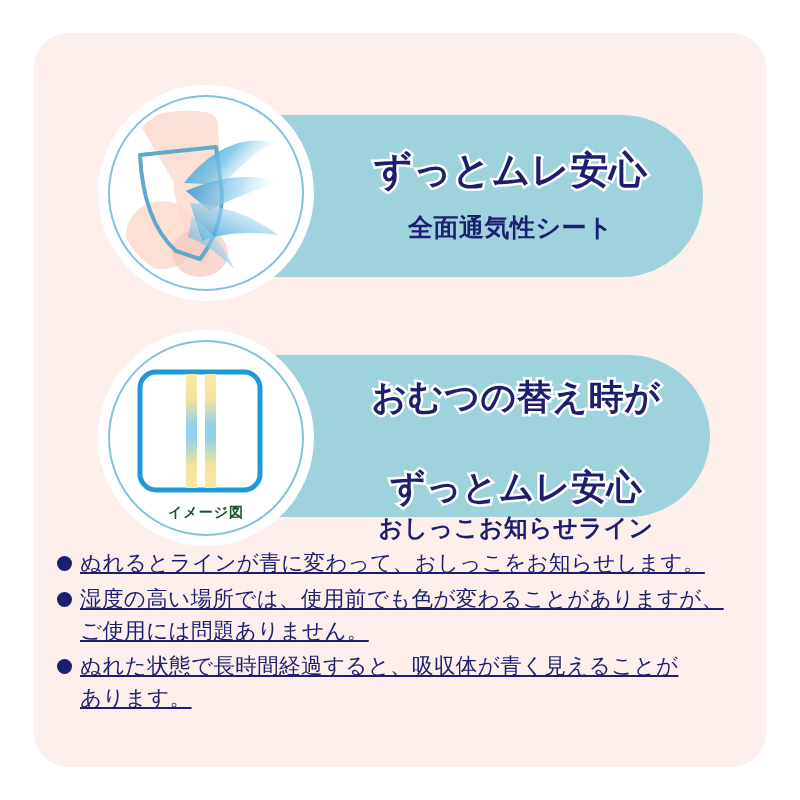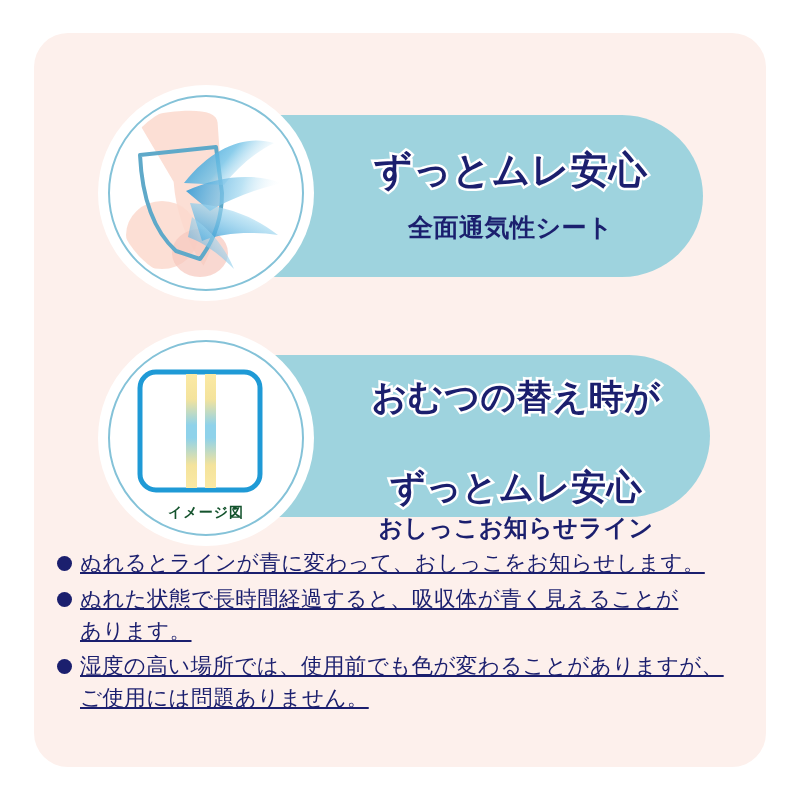--- a/index.html
+++ b/index.html
@@ -277,25 +277,25 @@
 
   <div class="notes">
 
     <div class="note">
       <span class="dot"></span>
       <span class="note-line">ぬれるとラインが青に変わって、おしっこをお知らせします。</span>
     </div>
 
     <div class="note">
       <span class="dot"></span>
+      <span class="note-line">湿度の高い場所では、使用前でも色が変わることがありますが、</span>
+      <span class="note-line indent">ご使用には問題ありません。</span>
+    </div>
+
+    <div class="note">
+      <span class="dot"></span>
       <span class="note-line">ぬれた状態で長時間経過すると、吸収体が青く見えることが</span>
       <span class="note-line indent">あります。</span>
     </div>
 
-    <div class="note">
-      <span class="dot"></span>
-      <span class="note-line">湿度の高い場所では、使用前でも色が変わることがありますが、</span>
-      <span class="note-line indent">ご使用には問題ありません。</span>
-    </div>
-
   </div>
 
 </div>
 
 </body></html>

